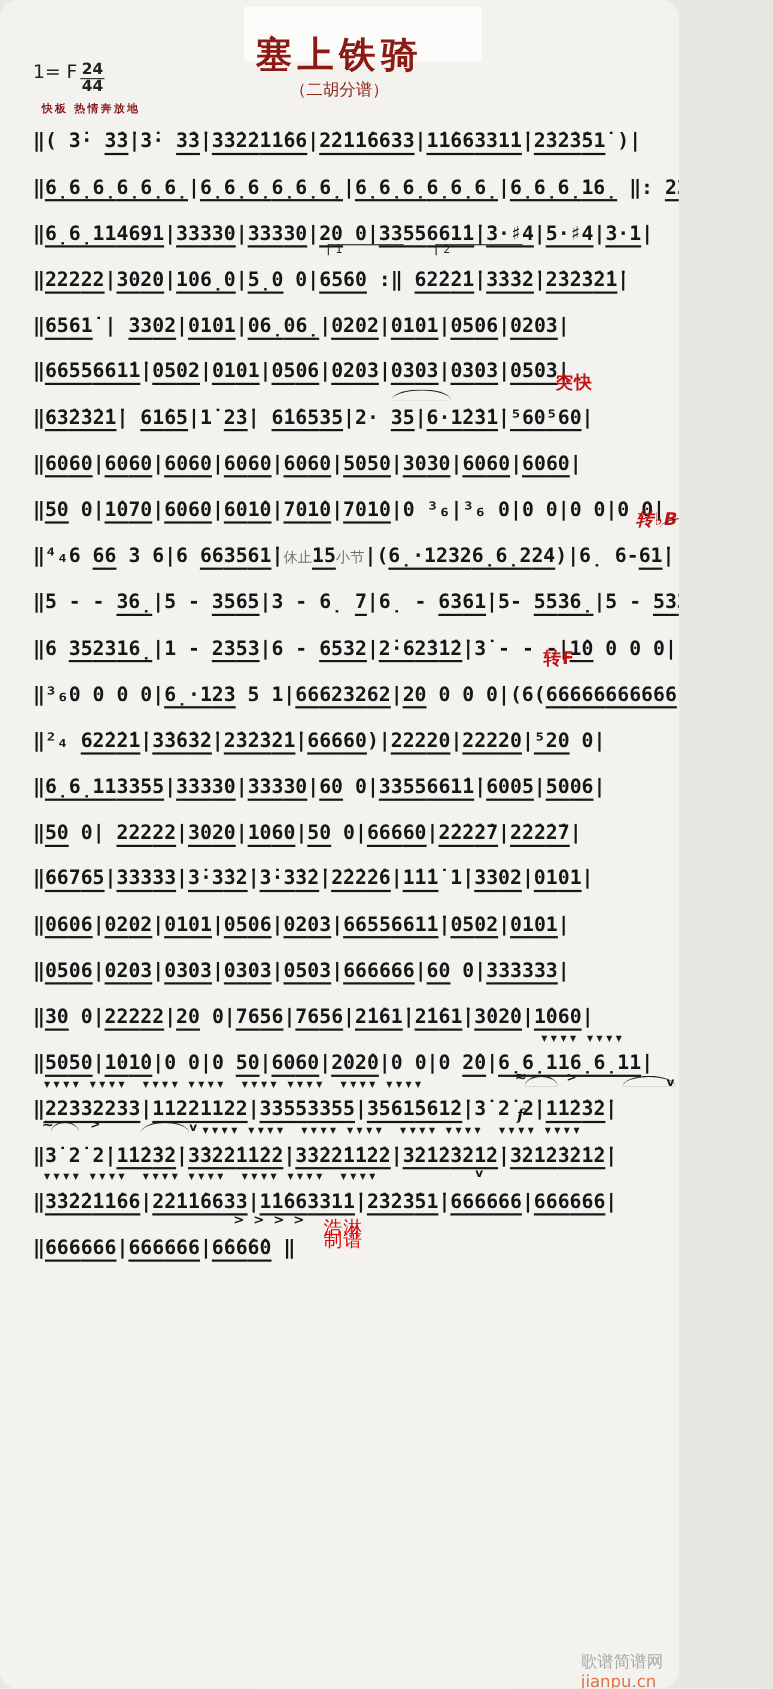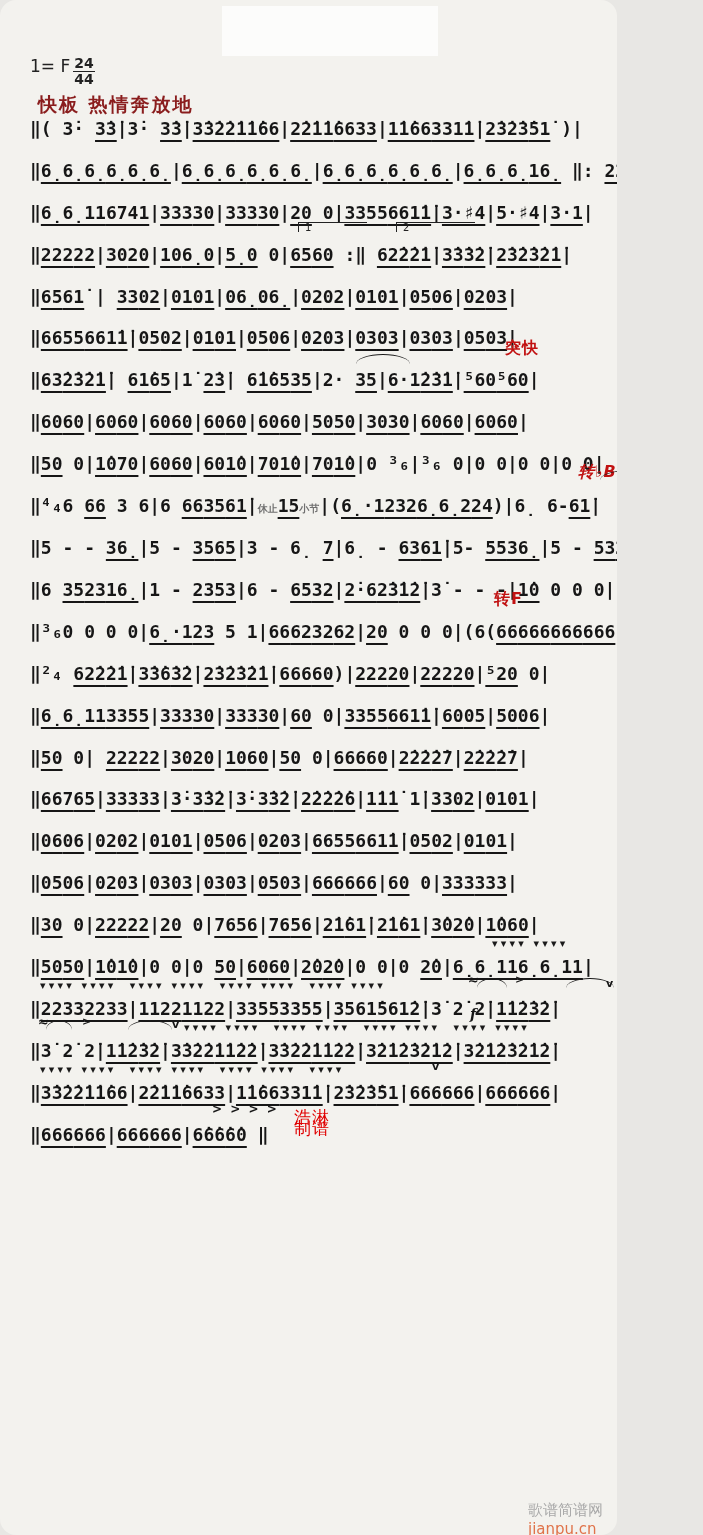--- a/index.html
+++ b/index.html
@@ -9,30 +9,30 @@
   .keysig{position:absolute;left:30px;top:56px;display:flex;align-items:flex-start;
           color:#222;font-size:17px;font-family:"DejaVu Sans",sans-serif;}
   .ts{display:inline-flex;flex-direction:column;line-height:1.05;font-weight:bold;font-size:14px;
       margin-left:3px;text-align:center;}
   .ts .top{border-bottom:1.6px solid #222;padding:0 1px;}
   .title{position:absolute;left:0;right:0;top:28px;text-align:center;
          font-family:"DejaVu Serif","Liberation Serif",serif;font-weight:bold;font-size:33px;
          color:#8d1a12;letter-spacing:5px;}
   .subtitle{position:absolute;left:0;right:0;top:72px;text-align:center;
             font-family:"DejaVu Serif","Liberation Serif",serif;font-size:15px;color:#8d241c;}
-  .tempo{position:absolute;left:38px;top:92px;font-size:19px;font-weight:bold;color:#8a1d1d;
+  .tempo{position:absolute;left:38px;top:92px;font-size:10px;font-weight:bold;color:#8a1d1d;
          letter-spacing:2px;}
   .composer{position:absolute;left:596px;top:85px;font-family:"DejaVu Serif",serif;
             font-size:15px;color:#45413d;margin-left:40px;}
   #score{position:absolute;left:30px;top:97px;width:666px;}
   .sline{height:41.92px;display:flex;align-items:flex-end;white-space:pre;
          font-family:"DejaVu Sans Mono","DejaVu Sans",monospace;font-weight:bold;
          font-size:18px;color:#161616;}
   .u{text-decoration:underline;text-underline-offset:5px;text-decoration-thickness:1.5px;}
-  .gray{color:#707070;font-weight:bold;font-size:10px;}
+  .gray{color:#707070;font-weight:normal;font-size:13px;}
   .ann{position:absolute;color:#161616;}
   .red{color:#c11111;font-size:16px;font-weight:bold;letter-spacing:1px;}
   .ending{border-top:1.5px solid #222;border-left:1.5px solid #222;height:9px;
           font-size:10px;line-height:9px;padding-left:6px;color:#222;}
   .accents{font-size:11px;letter-spacing:3.2px;white-space:pre;color:#1a1a1a;}
   .accents2{font-size:12px;font-weight:bold;letter-spacing:2px;white-space:pre;}
   .trill{font-size:13px;font-weight:bold;}
   .bow{font-size:11px;font-weight:bold;}
   .dyn{font-family:"DejaVu Serif",serif;font-style:italic;font-weight:bold;font-size:14px;}
   .arc{height:9px;border-top:1.6px solid #1a1a1a;border-radius:50% 50% 0 0/100% 100% 0 0;}
@@ -48,27 +48,29 @@
   <div class="titlebox"></div>
 
   <div class="keysig">
     <span>1= F</span>
     <span class="ts">
       <span class="top">24</span>
       <span>44</span>
     </span>
   </div>
 
+  <div class="title">塞上铁骑</div>
+  <div class="subtitle">（二胡分谱）</div>
   <div class="tempo">快板  热情奔放地</div>
   <div class="composer">杨会林曲</div>
 
   <div id="score">
       <div class="sline">‖( 3̇· <span class="u">3̇3̇</span>|3̇· <span class="u">3̇3̇</span>|<span class="u">3̇3̇2̇2̇</span> <span class="u">1̇1̇66</span>|<span class="u">2̇2̇1̇1̇</span> <span class="u">6633</span>|<span class="u">1̇1̇66</span> <span class="u">331̇1̇</span>|<span class="u">2̇3̇2̇3̇</span> <span class="u">51̇</span> )|</div>
       <div class="sline">‖<span class="u">6̣6̣6̣</span> <span class="u">6̣6̣6̣</span>|<span class="u">6̣6̣6̣</span> <span class="u">6̣6̣6̣</span>|<span class="u">6̣6̣6̣</span> <span class="u">6̣6̣6̣</span>|<span class="u">6̣6̣6̣</span> <span class="u">16̣</span> ‖: <span class="u">222</span> <span class="u">20</span>|<span class="u">222</span> <span class="u">20</span>| 0|</div>
-      <div class="sline">‖<span class="u">6̣6̣11</span> <span class="u">6741</span>|<span class="u">333</span> <span class="u">30</span>|<span class="u">333</span> <span class="u">30</span>|<span class="u">20</span> 0|<span class="u">3355</span> <span class="u">661̇1̇</span>|<span class="u">3·♯4</span>|<span class="u">5·♯4</span>|<span class="u">3·1</span>|</div>
+      <div class="sline">‖<span class="u">6̣6̣11</span> <span class="u">4691</span>|<span class="u">333</span> <span class="u">30</span>|<span class="u">333</span> <span class="u">30</span>|<span class="u">20</span> 0|<span class="u">3355</span> <span class="u">661̇1̇</span>|<span class="u">3·♯4</span>|<span class="u">5·♯4</span>|<span class="u">3·1</span>|</div>
       <div class="sline">‖<span class="u">222</span> <span class="u">22</span>|<span class="u">30</span> <span class="u">20</span>|<span class="u">10</span> <span class="u">6̣0</span>|<span class="u">5̣0</span> 0|<span class="u">65</span> <span class="u">60</span> :‖ <span class="u">62̇2̇</span> <span class="u">2̇1̇</span>|<span class="u">3̇3̇</span> <span class="u">3̇2̇</span>|<span class="u">2̇3̇2̇3̇</span> <span class="u">2̇1̇</span>|</div>
       <div class="sline">‖<span class="u">65</span> <span class="u">61̇</span> | <span class="u">33</span> <span class="u">02</span>|<span class="u">01</span> <span class="u">01</span>|<span class="u">06̣</span> <span class="u">06̣</span>|<span class="u">02</span> <span class="u">02</span>|<span class="u">01</span> <span class="u">01</span>|<span class="u">05</span> <span class="u">06</span>|<span class="u">02</span> <span class="u">03</span>|</div>
       <div class="sline">‖<span class="u">6655</span> <span class="u">661̇1̇</span>|<span class="u">05</span> <span class="u">02</span>|<span class="u">01</span> <span class="u">01</span>|<span class="u">05</span> <span class="u">06</span>|<span class="u">02</span> <span class="u">03</span>|<span class="u">03</span> <span class="u">03</span>|<span class="u">03</span> <span class="u">03</span>|<span class="u">05</span> <span class="u">03</span>|</div>
       <div class="sline">‖<span class="u">63̇</span> <span class="u">2̇3̇2̇1̇</span>| <span class="u">61̇</span> <span class="u">65</span>|1̇ <span class="u">2̇3̇</span>| <span class="u">6̇1̇65</span> <span class="u">35</span>|2· <span class="u">35</span>|<span class="u">6·1̇</span> <span class="u">2̇3̇1̇</span>|<span class="u">⁵60</span> <span class="u">⁵60</span>|</div>
       <div class="sline">‖<span class="u">60</span> <span class="u">60</span>|<span class="u">60</span> <span class="u">60</span>|<span class="u">60</span> <span class="u">60</span>|<span class="u">60</span> <span class="u">60</span>|<span class="u">60</span> <span class="u">60</span>|<span class="u">50</span> <span class="u">50</span>|<span class="u">30</span> <span class="u">30</span>|<span class="u">60</span> <span class="u">60</span>|<span class="u">60</span> <span class="u">60</span>|</div>
       <div class="sline">‖<span class="u">50</span> 0|<span class="u">1̇0</span> <span class="u">70</span>|<span class="u">60</span> <span class="u">60</span>|<span class="u">60</span> <span class="u">1̇0</span>|<span class="u">70</span> <span class="u">1̇0</span>|<span class="u">70</span> <span class="u">1̇0</span>|0 ³₆|³₆ 0|0 0|0 0|0 0|</div>
       <div class="sline">‖⁴₄6 <span class="u">66</span> 3 6|6 <span class="u">66</span> <span class="u">35</span> <span class="u">61̇</span>|<span class="gray">休止</span><span class="u">15</span><span class="gray">小节</span>|(<span class="u">6̣·1</span> <span class="u">232</span> <span class="u">6̣6̣2</span> <span class="u">24</span>)|6̣ 6-<span class="u">61̇</span>|</div>
       <div class="sline">‖5 - - <span class="u">36̣</span>|5 - <span class="u">35</span> <span class="u">65</span>|3 - 6̣ <span class="u">7</span>|6̣ - <span class="u">63</span> <span class="u">61̇</span>|5- <span class="u">55</span> <span class="u">36̣</span>|5 - <span class="u">53</span> <span class="u">236</span>|</div>
       <div class="sline">‖6 <span class="u">35</span> <span class="u">23</span> <span class="u">16̣</span>|1 - <span class="u">23</span> <span class="u">53</span>|6 - <span class="u">65</span> <span class="u">32</span>|<span class="u">2̇·6</span> <span class="u">2̇3̇</span> <span class="u">1̇2̇</span>|3̇ - - -|<span class="u">1̇0</span> 0 0 0|</div>
       <div class="sline">‖³₆0 0 0 0|<span class="u">6̣·1</span> <span class="u">23</span> 5 1|<span class="u">66</span> <span class="u">62</span> <span class="u">32</span> <span class="u">62</span>|<span class="u">20</span> 0 0 0|(6(<span class="u">66</span> <span class="u">666</span> <span class="u">666</span> <span class="u">666</span>|</div>

